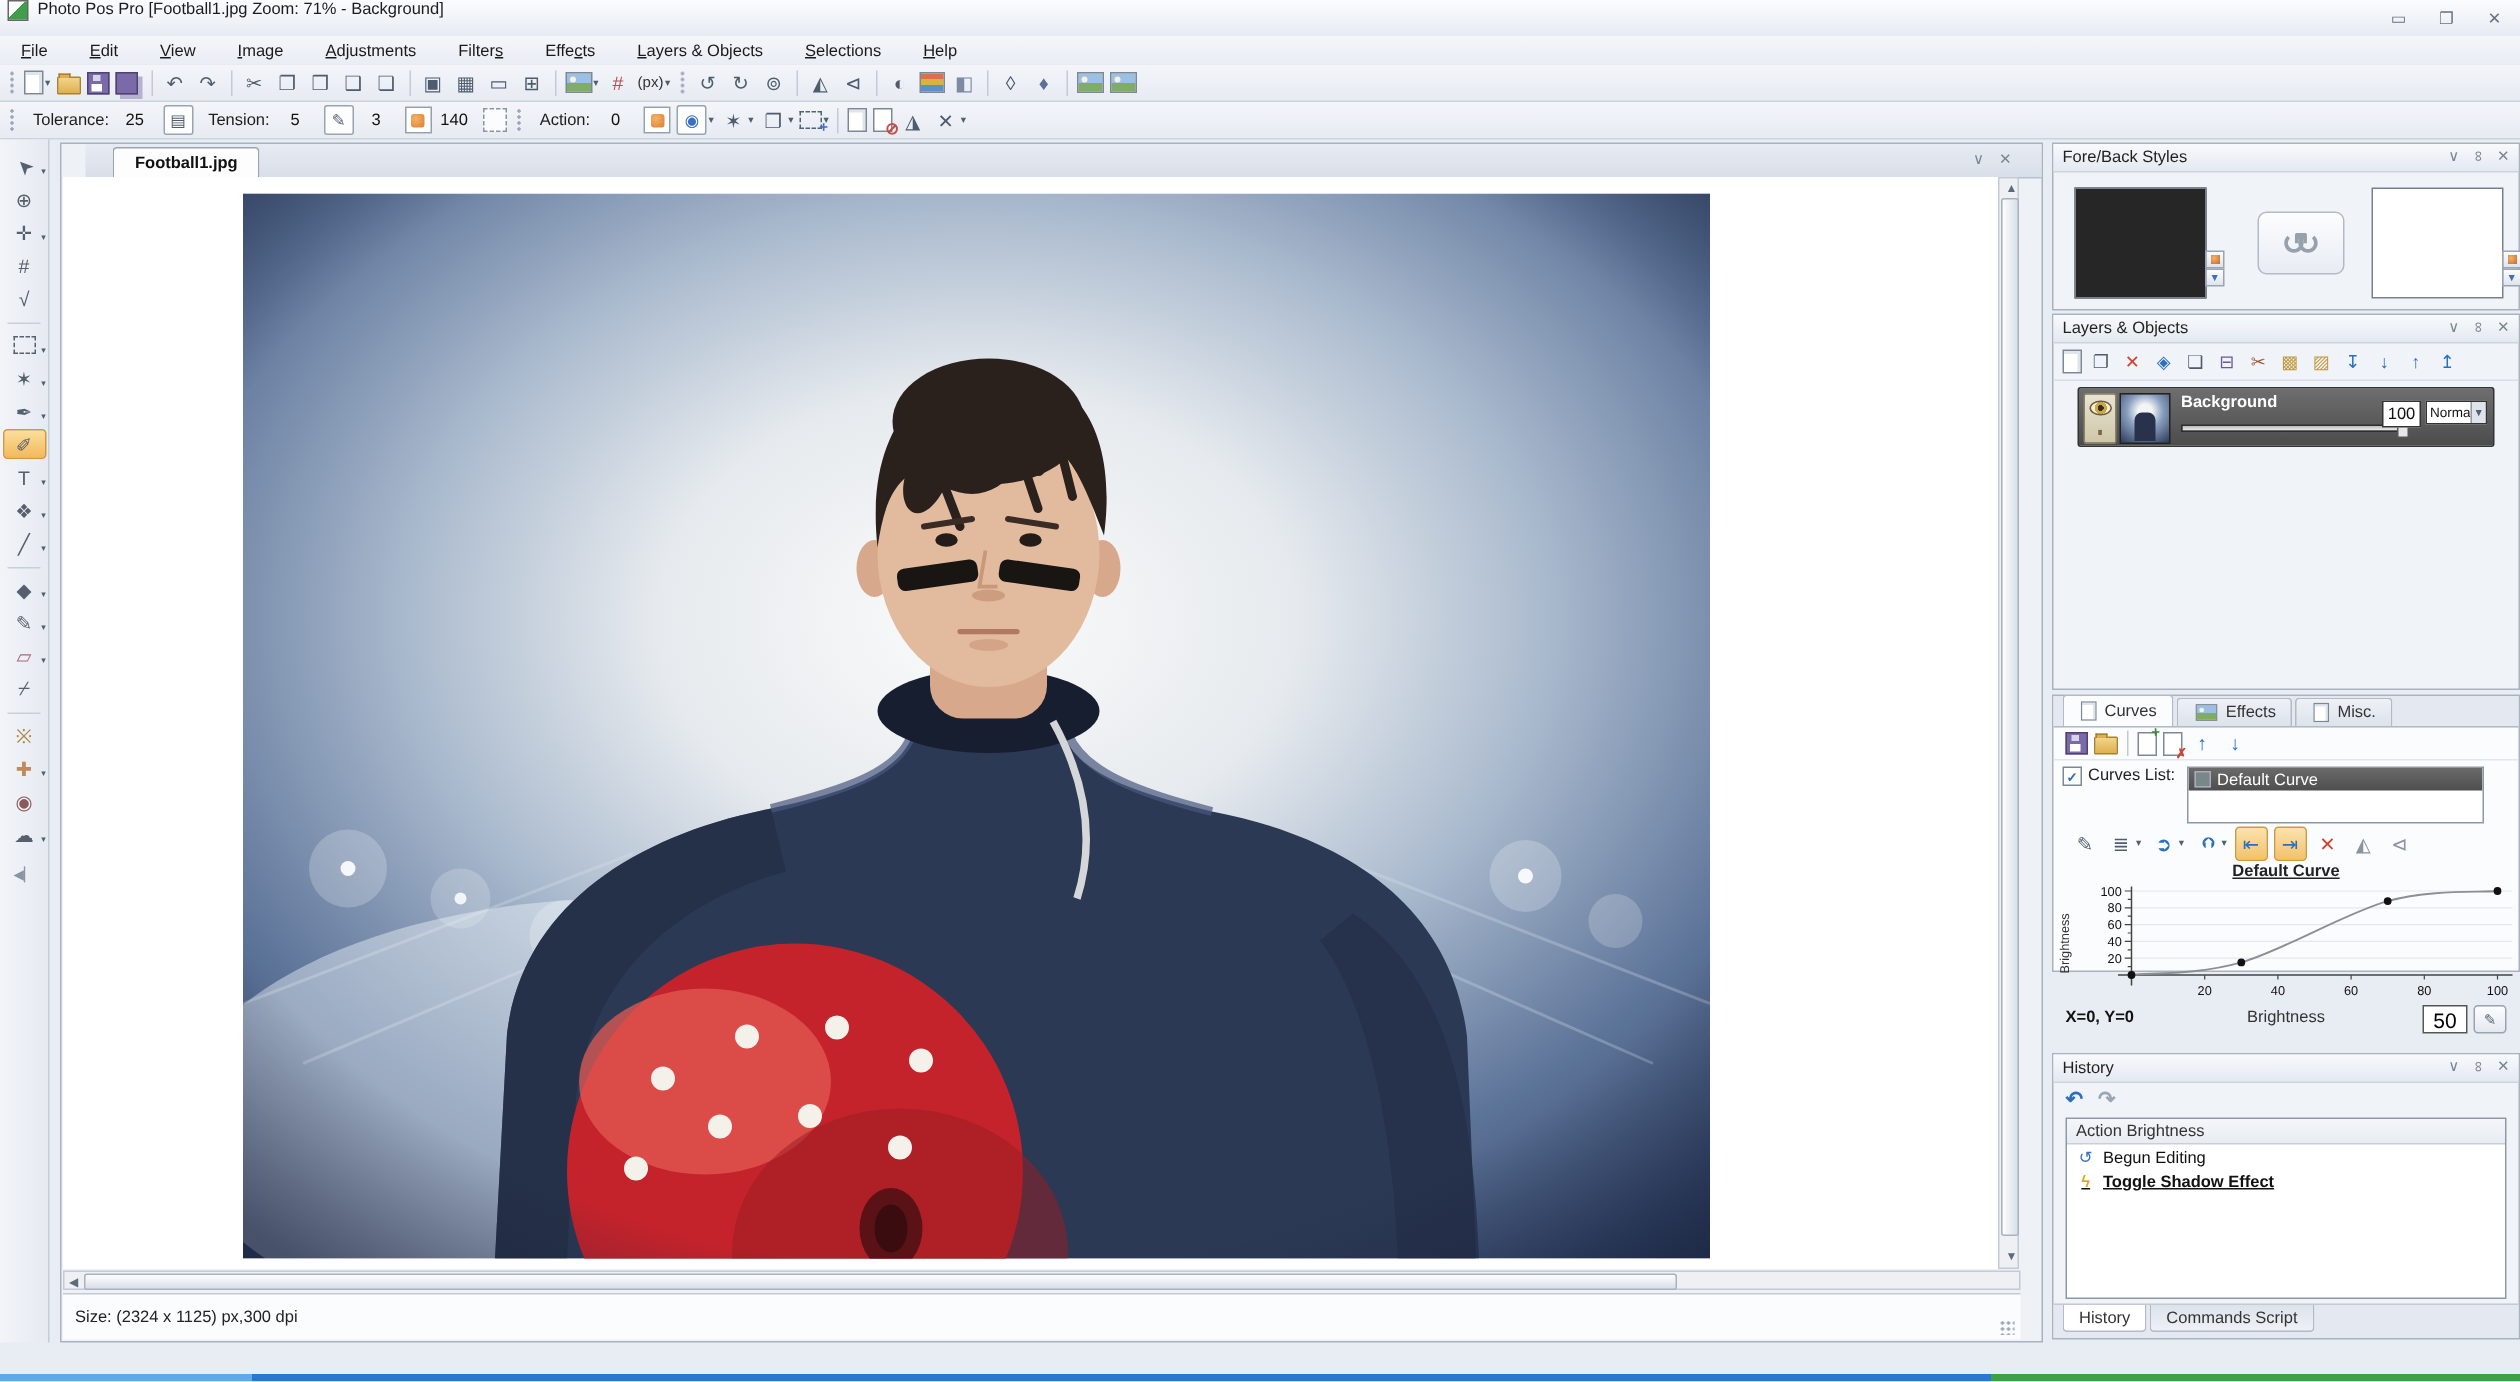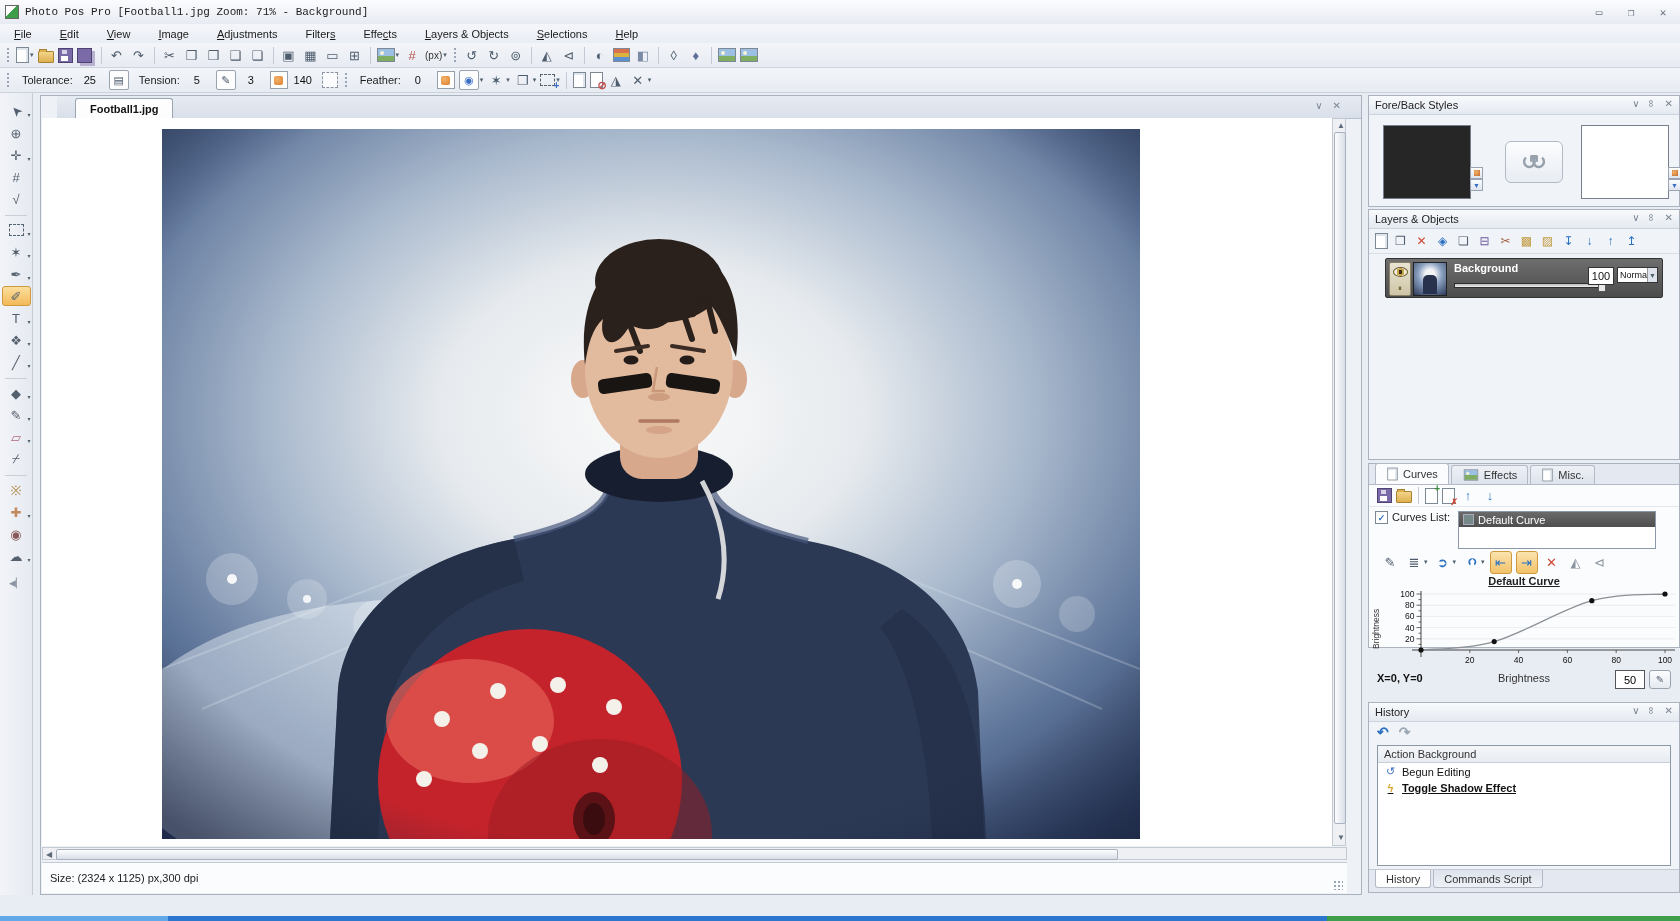--- a/index.html
+++ b/index.html
@@ -1,18 +1,18 @@
 <!DOCTYPE html>
 <html><head>
 <meta charset="utf-8">
 <style>
   html,body{margin:0;padding:0;background:#dfe4ec;font-family:"Liberation Sans",sans-serif;font-size:11px;color:#222;}
   #app{position:relative;width:1680px;height:921px;background:#e8ecf3;overflow:hidden;}
   
-  #titlebar{position:absolute;left:0;top:0;width:1680px;height:24px;background:linear-gradient(#fbfcfe,#e7ebf2);border-bottom:1px solid #c6ccd6;display:flex;align-items:center;font-family:Liberation Mono, monospace;}
+  #titlebar{position:absolute;left:0;top:0;width:1680px;height:24px;background:linear-gradient(#fbfcfe,#e7ebf2);border-bottom:1px solid #c6ccd6;display:flex;align-items:flex-start;}
   #appicon{width:14px;height:14px;margin:0 6px 0 5px;background:linear-gradient(135deg,#ffffff 45%,#3f9e4a 45%);border:1px solid #666;box-sizing:border-box;}
   #apptitle{font-size:11px;color:#1c1c1c;}
   #winbtns{position:absolute;right:8px;top:0;height:24px;display:flex;align-items:center;gap:14px;color:#6b7380;font-size:11px;}
   .winbtn{width:18px;text-align:center;cursor:default;}
   
   #menubar{position:absolute;left:0;top:24px;width:1680px;height:19px;background:linear-gradient(#f4f6fa,#e9edf4);border-bottom:1px solid #cfd5de;display:flex;align-items:center;}
   .mitem{padding:2px 14px;color:#1a1a1a;}
   .mitem u{text-decoration:underline;}
   
   .toolbar{position:absolute;left:0;width:1680px;height:25px;background:linear-gradient(#f3f5f9,#e7ebf2);border-bottom:1px solid #cdd3dc;display:flex;align-items:center;padding-left:2px;box-sizing:border-box;}
@@ -121,21 +121,21 @@
   .clist-item.selected{background:linear-gradient(#6a6a6a,#4e4e4e);color:#fff;}
   .clist-check{width:9px;height:9px;border:1px solid #aab;background:#788;display:inline-block;margin:0 4px 0 2px;}
   #curves-edit-toolbar{height:22px;display:flex;align-items:center;padding-left:10px;gap:2px;}
   #curve-title{text-align:center;font-weight:bold;text-decoration:underline;color:#222;margin-top:2px;}
   #chart-wrap{position:relative;height:82px;margin-top:1px;}
   #ylabel{position:absolute;left:2px;top:12px;width:10px;height:58px;writing-mode:vertical-rl;transform:rotate(180deg);font-size:8.5px;color:#333;text-align:center;}
   #curve-svg{position:absolute;left:12px;top:0;width:296px;height:80px;}
   #curve-bottom{display:flex;align-items:center;padding:2px 8px 0 8px;position:relative;}
   #coord-label{font-weight:bold;color:#111;}
   #axis-label{position:absolute;left:0;right:0;text-align:center;color:#333;}
-  #brightness-input{position:absolute;right:34px;top:0px;width:24px;height:15px;border:1px solid #555;font-size:11px;text-align:center;font-family:"Liberation Sans",sans-serif;}
+  #brightness-input{position:absolute;right:34px;top:0px;width:24px;height:15px;border:1px solid #555;font-size:14px;text-align:center;font-family:"Liberation Sans",sans-serif;}
   #pen-btn{position:absolute;right:8px;top:0px;width:20px;height:17px;border:1px solid #9aa4b0;border-radius:3px;background:linear-gradient(#fdfdfe,#e4e9f0);display:flex;align-items:center;justify-content:center;font-size:10px;color:#5a6878;}
   
   #history-panel{top:702px;height:191px;}
   #history-undo-row{height:19px;display:flex;align-items:center;gap:10px;padding-left:8px;}
   #undo-icon{color:#2a6fc0;font-size:14px;font-weight:bold;}
   #redo-icon{color:#9aa6b4;font-size:14px;font-weight:bold;}
   #history-box{position:absolute;left:8px;right:8px;top:42px;bottom:26px;background:#fff;border:1px solid #8a98a8;}
   #history-header{height:16px;background:linear-gradient(#f4f6f9,#e8ecf2);border-bottom:1px solid #c9cfd9;display:flex;align-items:center;padding-left:6px;color:#333;}
   .hist-item{display:flex;align-items:center;gap:5px;padding:2px 6px;color:#111;}
   .hist-item .hicon{font-size:11px;width:13px;text-align:center;}
@@ -294,21 +294,21 @@
       </span>
       <span class="tval">3</span>
       <span class="tbtn">
         <span class="k-sqo"></span>
       </span>
       <span class="tval">140</span>
       <span class="tbtn">
         <span class="k-sqd"></span>
       </span>
       <span class="tgrip"></span>
-      <span class="tlabel">Feather:</span>
+      <span class="tlabel">Action:</span>
       <span class="tval">0</span>
       <span class="tbtn">
         <span class="k-sqo"></span>
       </span>
       <span class="tbtn">
         <span class="k-frame" style="color: rgb(58, 111, 196);">◉</span>
         <span class="dd">▾</span>
       </span>
       <span class="tbtn">
         <span class="tbi">✶</span>
@@ -760,21 +760,21 @@
       <span>∨</span>
       <span class="rot90">∞</span>
       <span>✕</span>
     </span>
   </div>
   <div id="history-undo-row">
     <span id="undo-icon">↶</span>
     <span id="redo-icon">↷</span>
   </div>
   <div id="history-box">
-    <div id="history-header">Action Background</div>
+    <div id="history-header">Action Brightness</div>
     <div id="history-items">
           <div class="hist-item">
             <span class="hicon" style="color: rgb(58, 111, 192);">↺</span>
             <span>Begun Editing</span>
           </div>
           <div class="hist-item emph">
             <span class="hicon" style="color: rgb(217, 169, 47);">ϟ</span>
             <span>Toggle Shadow Effect</span>
           </div>
         </div>

